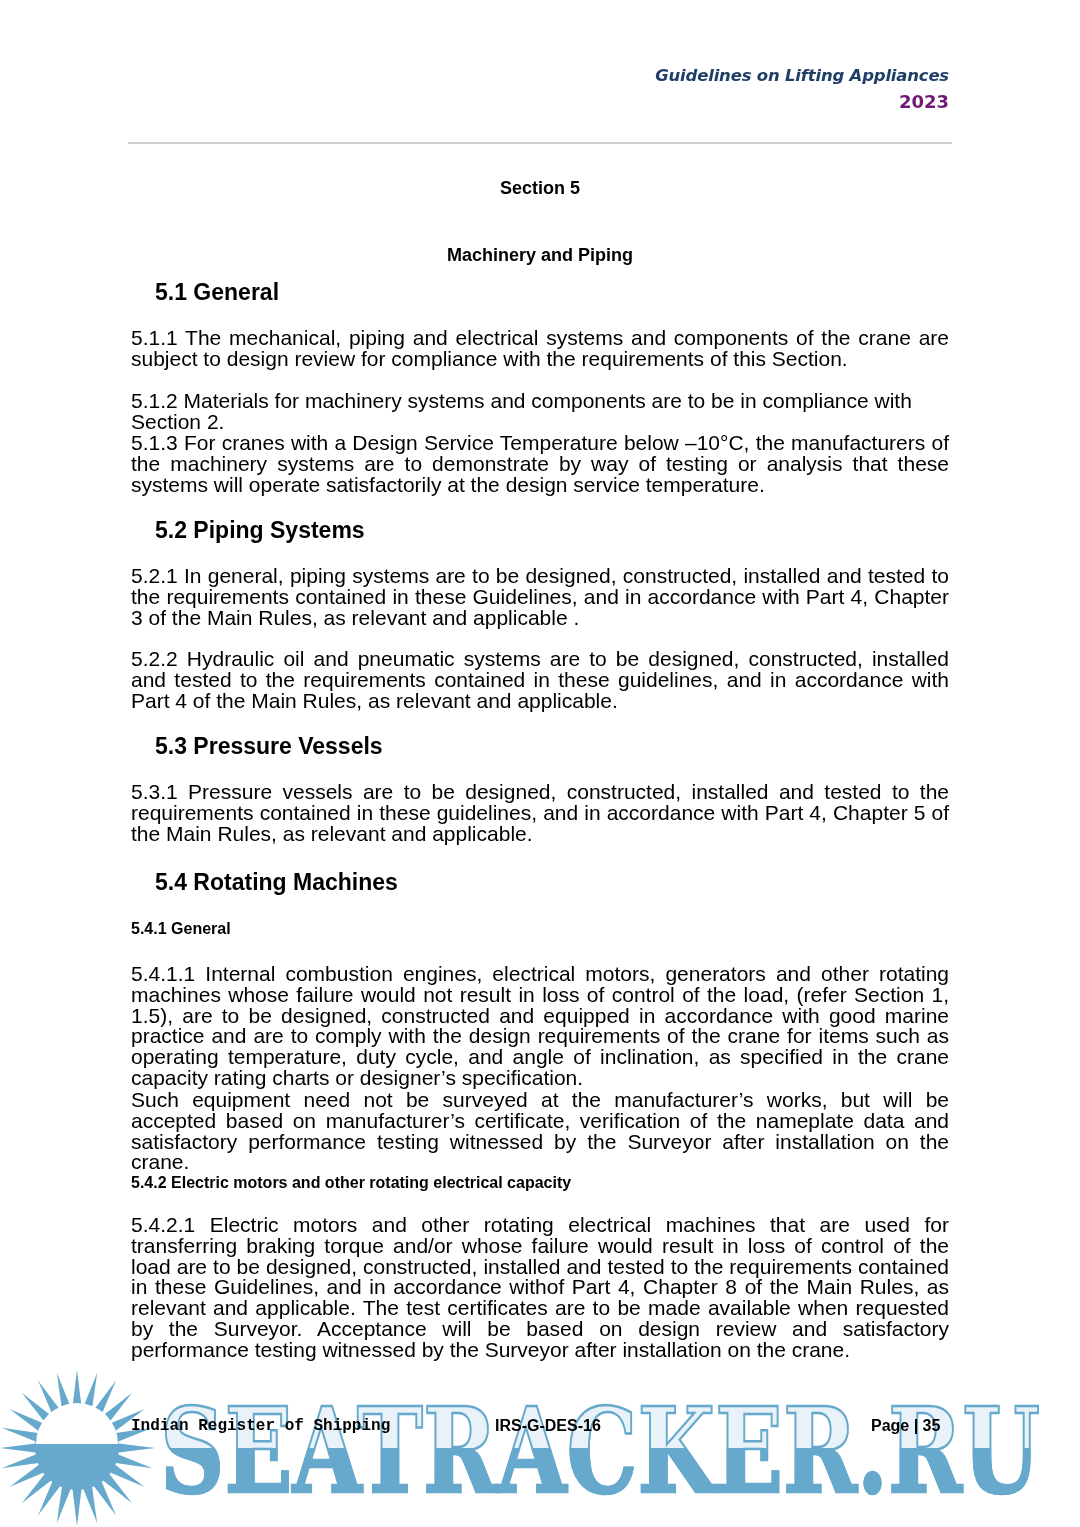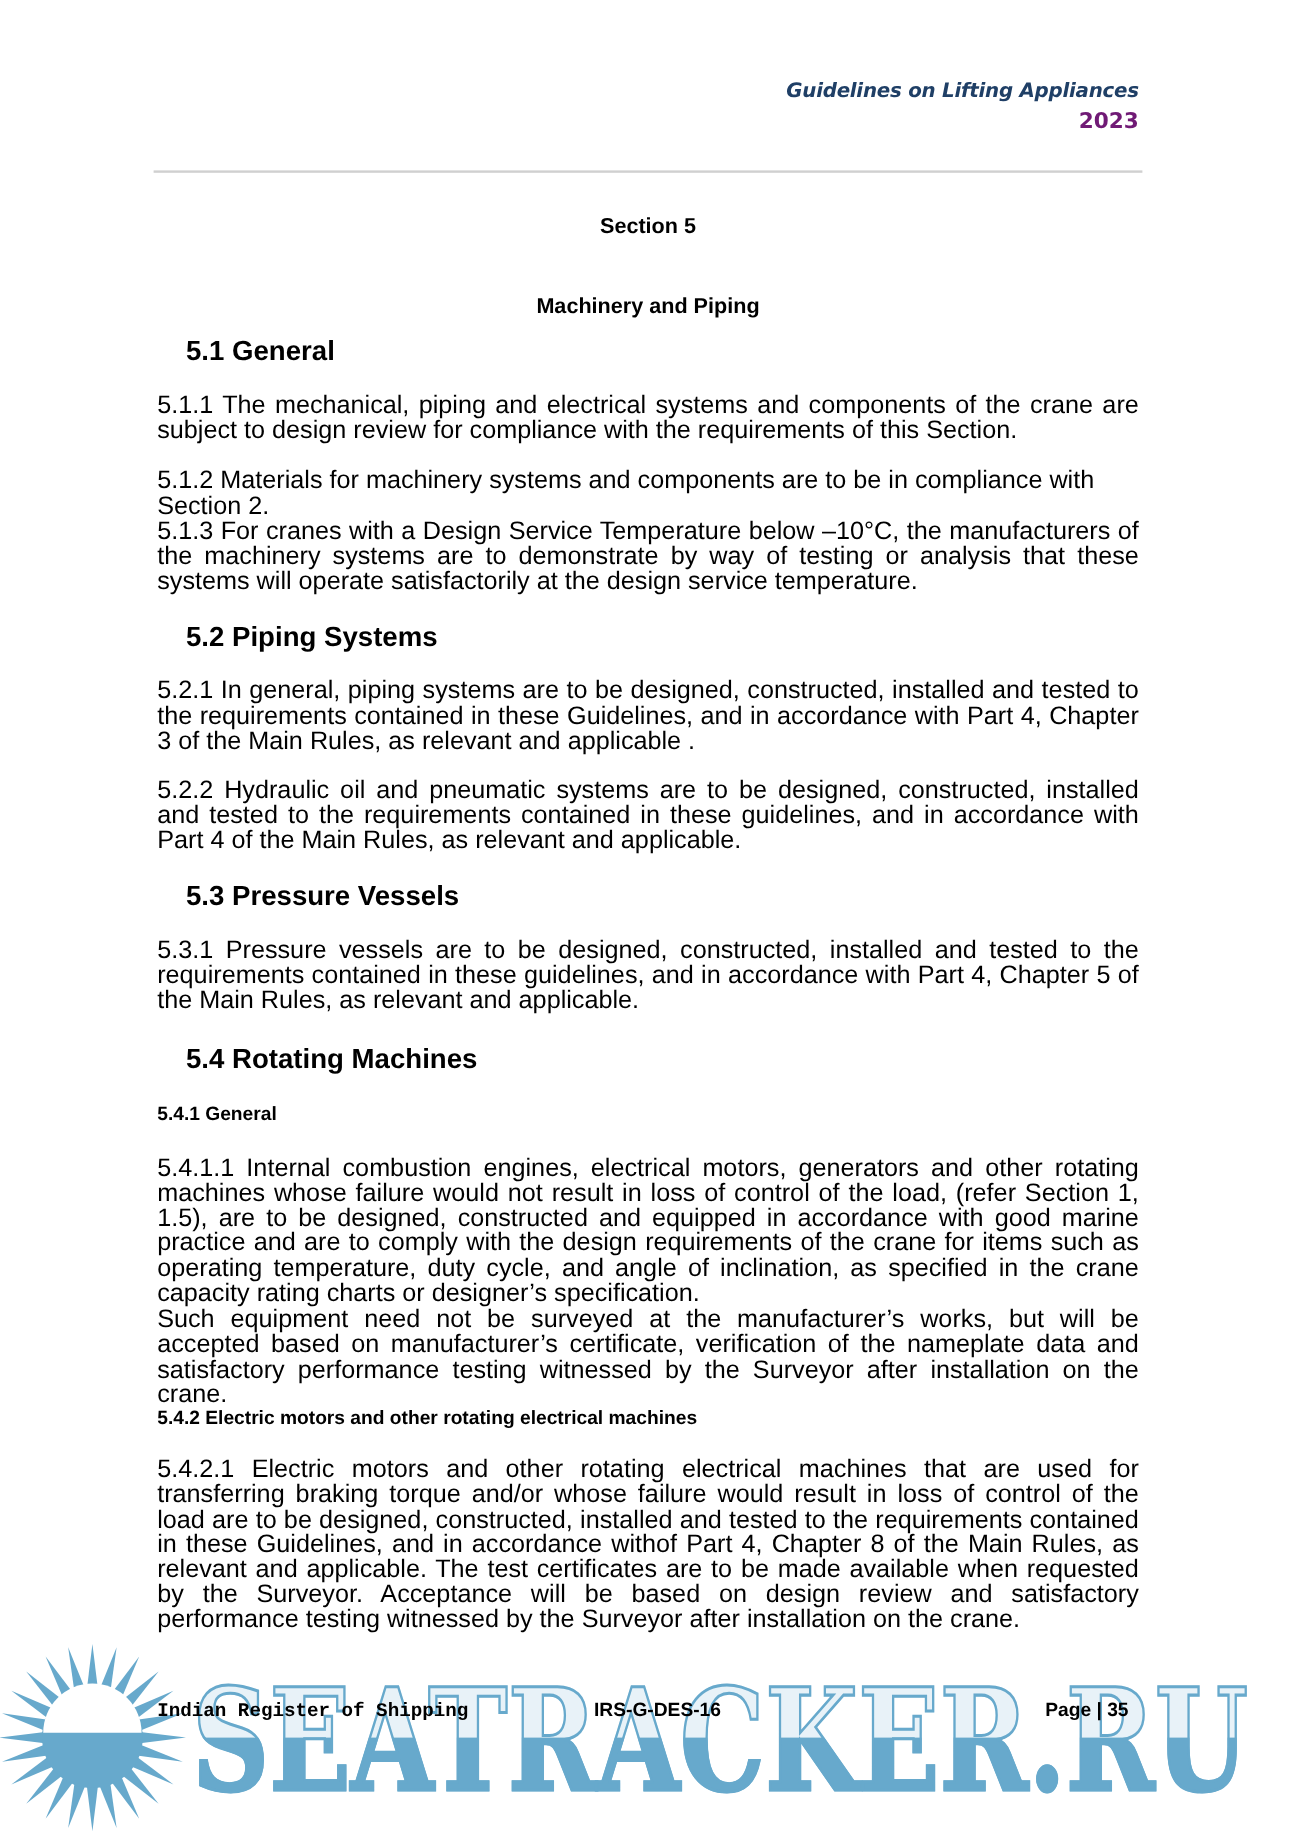--- a/index.html
+++ b/index.html
@@ -45,21 +45,21 @@
     <div class="para" style="top:649px;">5.2.2 Hydraulic oil and pneumatic systems are to be designed, constructed, installed and tested to the requirements contained in these guidelines, and in accordance with Part 4 of the Main Rules, as relevant and applicable.</div>
 
     <div class="h2" style="top:733px;">5.3 Pressure Vessels</div>
     <div class="para" style="top:782px;">5.3.1 Pressure vessels are to be designed, constructed, installed and tested to the requirements contained in these guidelines, and in accordance with Part 4, Chapter 5 of the Main Rules, as relevant and applicable.</div>
 
     <div class="h2" style="top:869px;">5.4 Rotating Machines</div>
     <div class="h3" style="top:920px;">5.4.1 General</div>
     <div class="para" style="top:964px;">5.4.1.1 Internal combustion engines, electrical motors, generators and other rotating machines whose failure would not result in loss of control of the load, (refer Section 1, 1.5), are to be designed, constructed and equipped in accordance with good marine practice and are to comply with the design requirements of the crane for items such as operating temperature, duty cycle, and angle of inclination, as specified in the crane capacity rating charts or designer’s specification.</div>
     <div class="para" style="top:1090px;">Such equipment need not be surveyed at the manufacturer’s works, but will be accepted based on manufacturer’s certificate, verification of the nameplate data and satisfactory performance testing witnessed by the Surveyor after installation on the crane.</div>
 
-    <div class="h3" style="top:1174px;">5.4.2 Electric motors and other rotating electrical machines</div>
+    <div class="h3" style="top:1174px;">5.4.2 Electric motors and other rotating electrical capacity</div>
     <div class="para" style="top:1215px;">5.4.2.1 Electric motors and other rotating electrical machines that are used for transferring braking torque and/or whose failure would result in loss of control of the load are to be designed, constructed, installed and tested to the requirements contained in these Guidelines, and in accordance withof Part 4, Chapter 8 of the Main Rules, as relevant and applicable. The test certificates are to be made available when requested by the Surveyor. Acceptance will be based on design review and satisfactory performance testing witnessed by the Surveyor after installation on the crane.</div>
   </div>
 
   <svg class="watermark" viewBox="0 0 1080 167" width="1080" height="167">
     <g>
       <g id="sun-rays" fill="#67a9cc">
           <polygon points="116.72273827819706,83.29850410168649 155,88 116.72273827819706,92.70149589831351"></polygon>
           <polygon points="116.58605547278681,93.73970487964718 152.34221445054732,108.18788551799662 114.15238211487697,102.82229750039345"></polygon>
           <polygon points="113.75164840595593,103.78975425537068 144.54998149518622,127 109.05015250764242,111.93298402282636"></polygon>
           <polygon points="108.4126772352298,112.76375797239336 132.1543289325507,143.1543289325507 101.76375797239336,119.4126772352298"></polygon>

